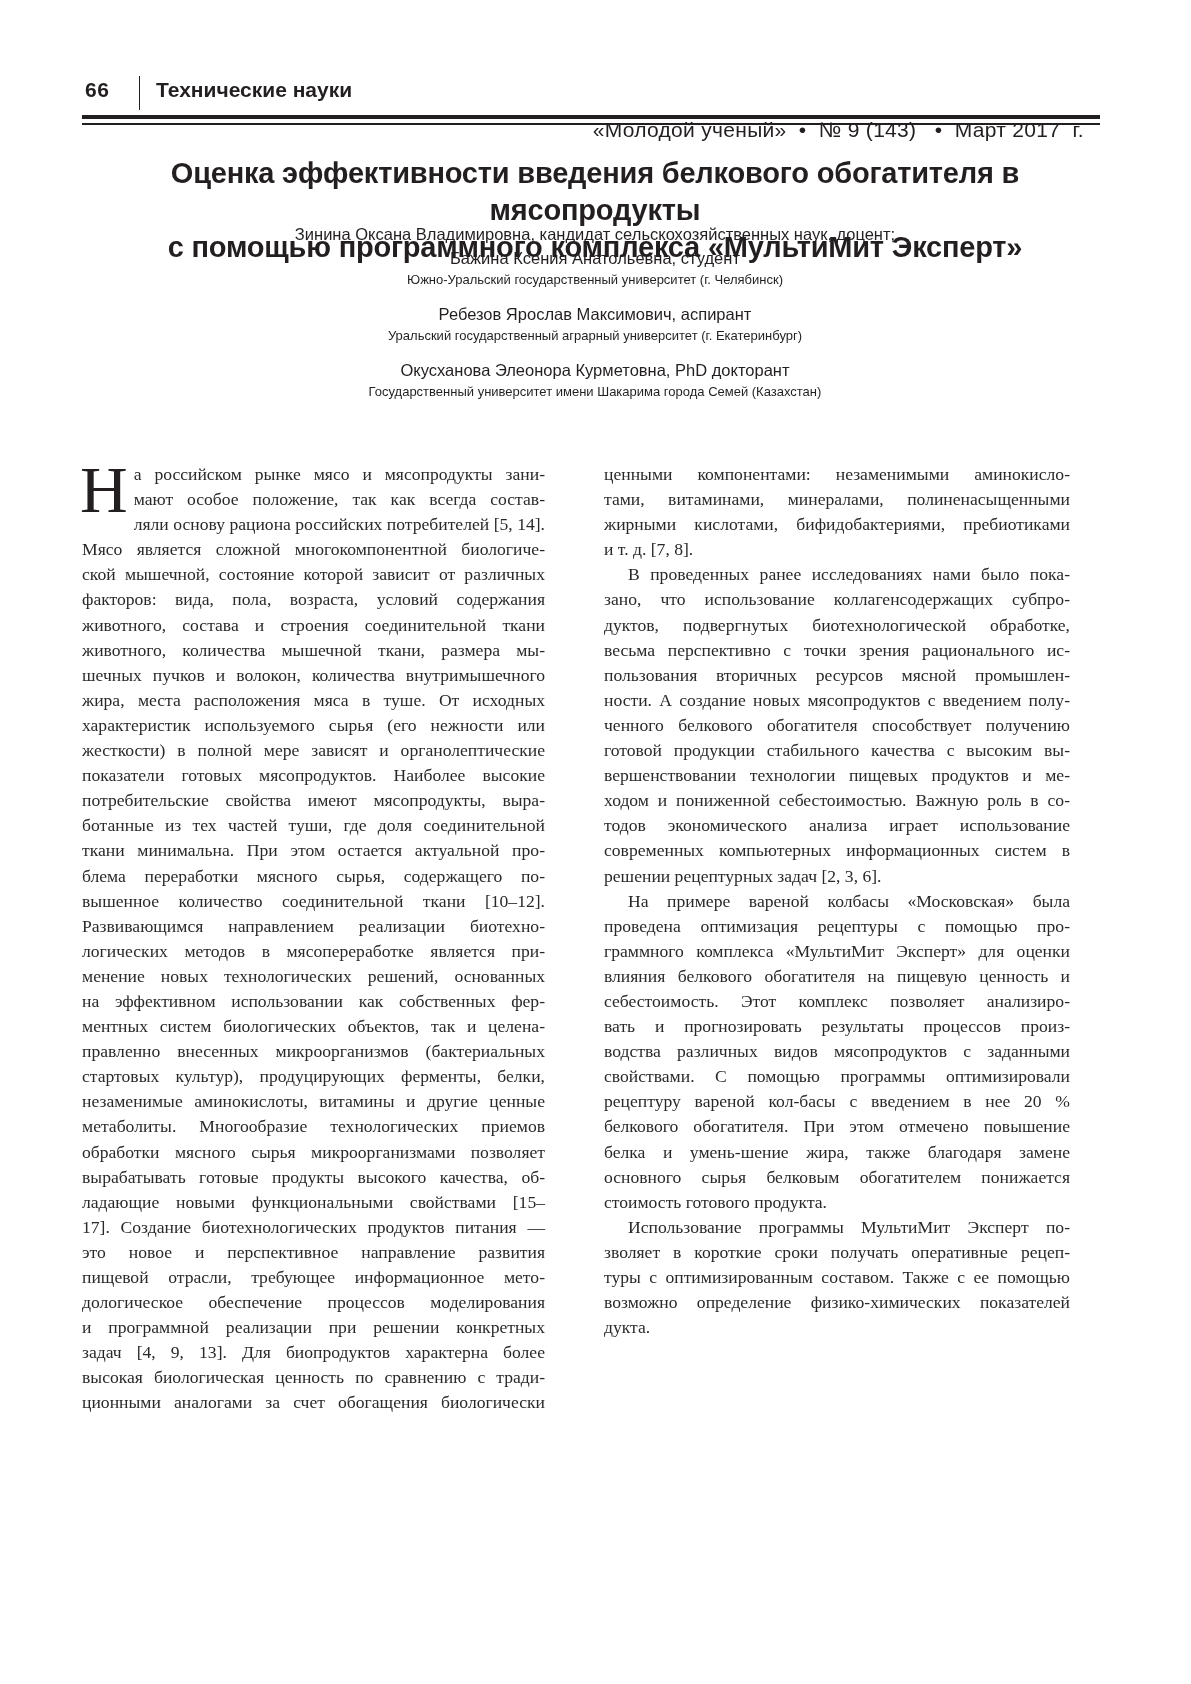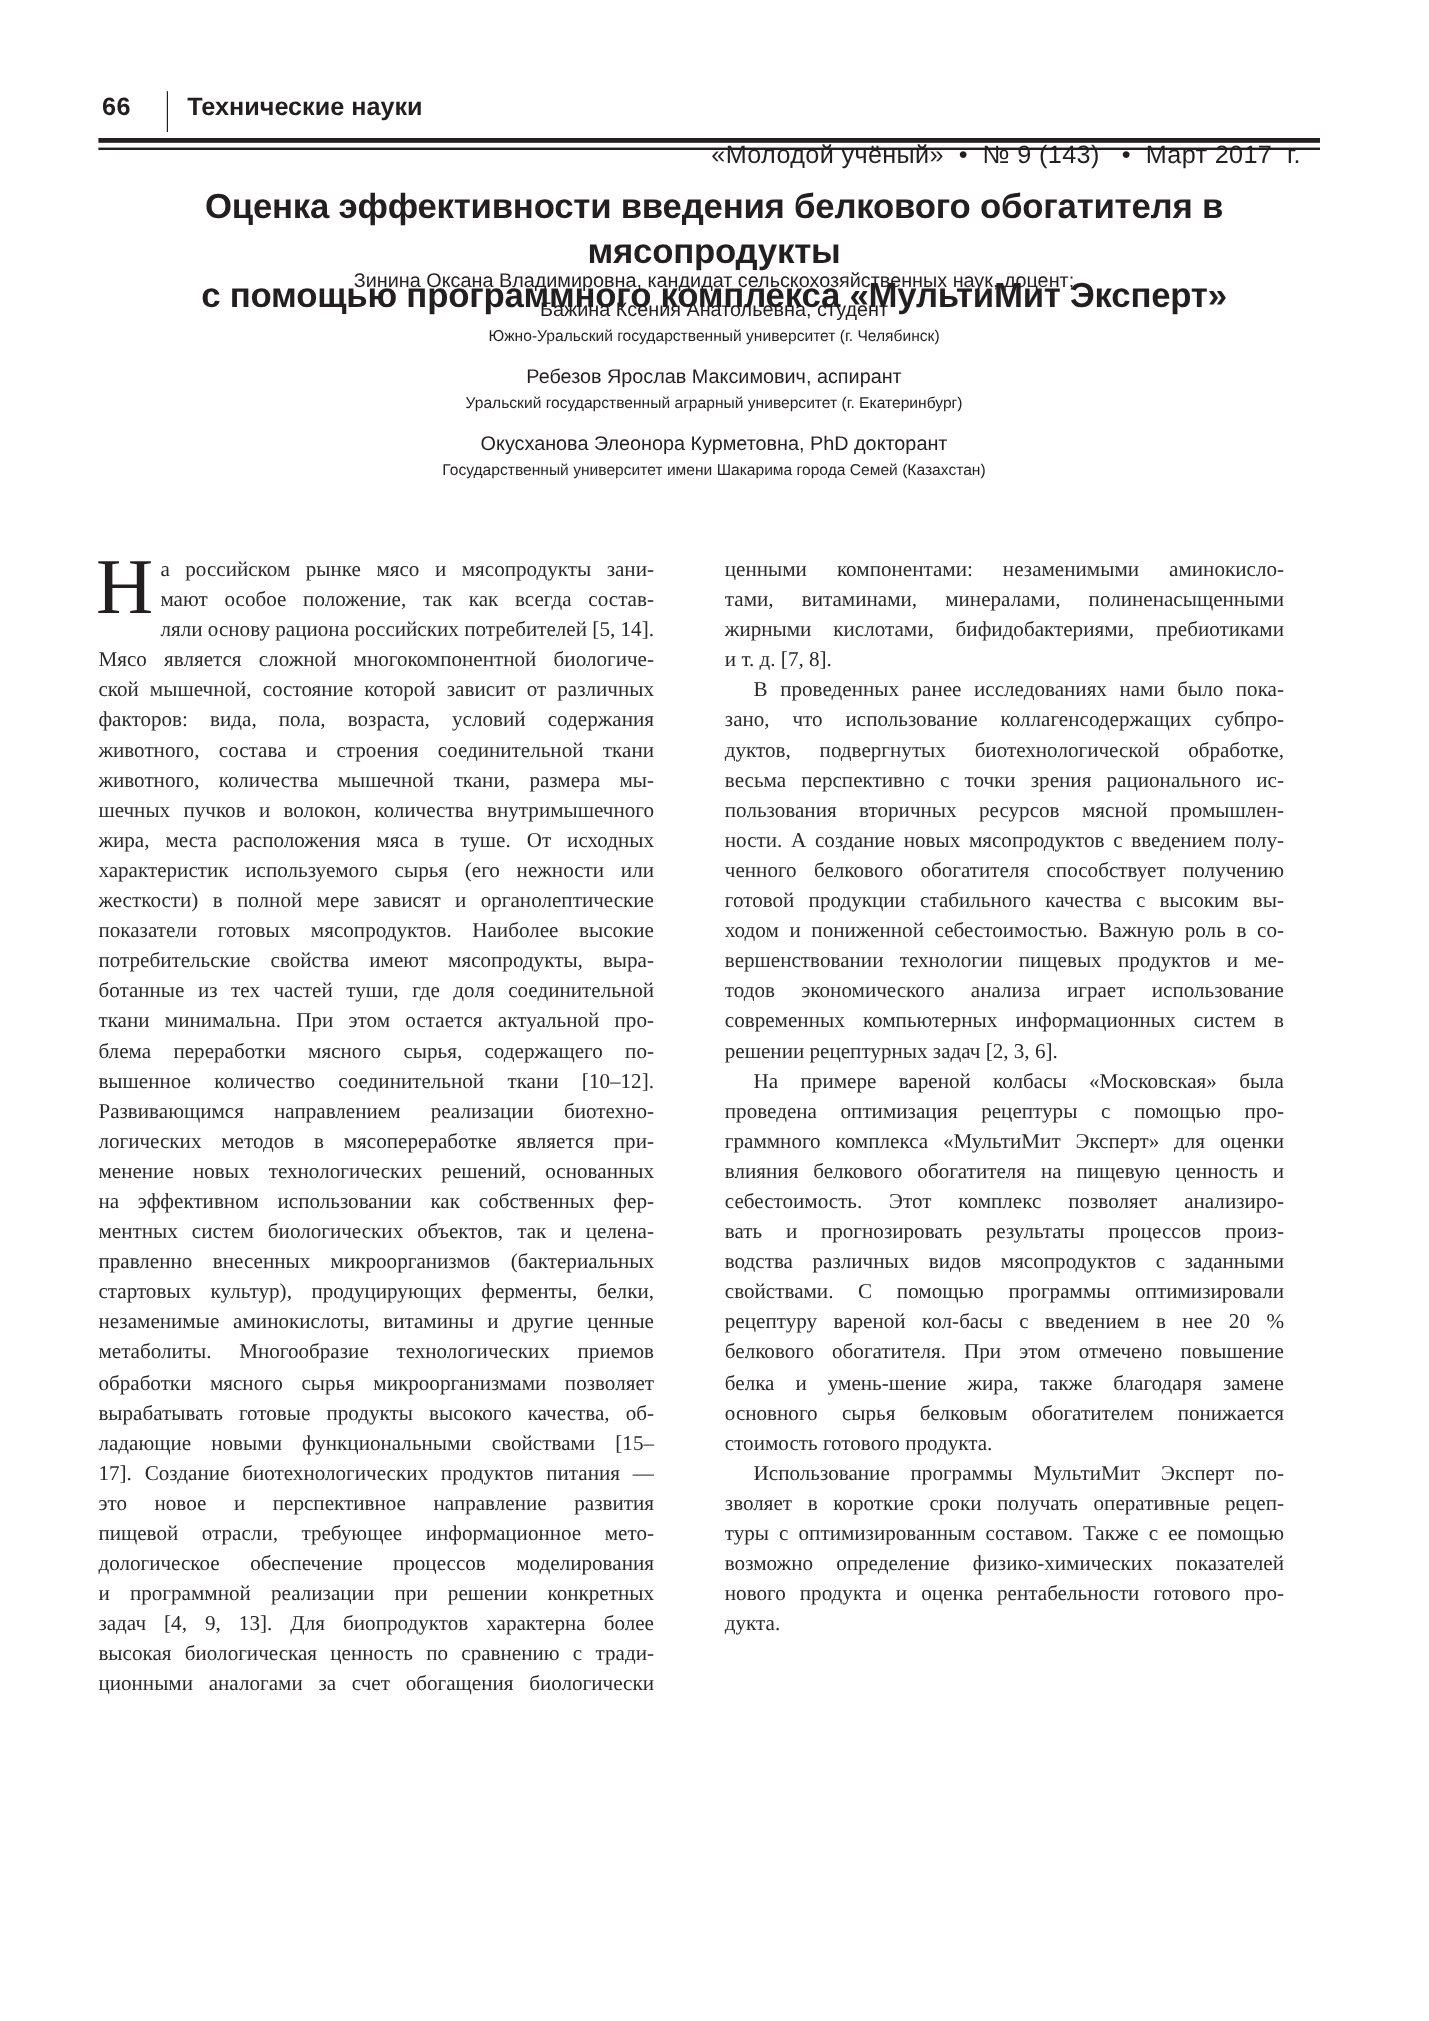--- a/index.html
+++ b/index.html
@@ -121,39 +121,38 @@
       <span class="line">жирными кислотами, бифидобактериями, пребиотиками</span>
       <span class="line last">и т. д.  [7, 8].</span>
       <span class="line indent">В проведенных ранее исследованиях нами было пока-</span>
       <span class="line">зано, что использование коллагенсодержащих субпро-</span>
       <span class="line">дуктов, подвергнутых биотехнологической обработке,</span>
       <span class="line">весьма перспективно с точки зрения рационального ис-</span>
       <span class="line">пользования вторичных ресурсов мясной промышлен-</span>
       <span class="line">ности. А создание новых мясопродуктов с введением полу-</span>
       <span class="line">ченного белкового обогатителя способствует получению</span>
       <span class="line">готовой продукции стабильного качества с высоким вы-</span>
+      <span class="line">вершенствовании технологии пищевых продуктов и ме-</span>
       <span class="line">ходом и пониженной себестоимостью. Важную роль в со-</span>
-      <span class="line">вершенствовании технологии пищевых продуктов и ме-</span>
       <span class="line">тодов экономического анализа играет использование</span>
       <span class="line">современных компьютерных информационных систем в</span>
       <span class="line last">решении рецептурных задач  [2, 3, 6].</span>
       <span class="line indent">На примере вареной колбасы «Московская» была</span>
       <span class="line">проведена оптимизация рецептуры с помощью про-</span>
       <span class="line">граммного комплекса «МультиМит Эксперт» для оценки</span>
       <span class="line">влияния белкового обогатителя на пищевую ценность и</span>
       <span class="line">себестоимость. Этот комплекс позволяет анализиро-</span>
       <span class="line">вать и прогнозировать результаты процессов произ-</span>
       <span class="line">водства различных видов мясопродуктов с заданными</span>
       <span class="line">свойствами. С помощью программы оптимизировали</span>
       <span class="line">рецептуру вареной кол-басы с введением в нее 20 %</span>
       <span class="line">белкового обогатителя. При этом отмечено повышение</span>
       <span class="line">белка и умень-шение жира, также благодаря замене</span>
       <span class="line">основного сырья белковым обогатителем понижается</span>
       <span class="line last">стоимость готового продукта.</span>
       <span class="line indent">Использование программы МультиМит Эксперт по-</span>
       <span class="line">зволяет в короткие сроки получать оперативные рецеп-</span>
       <span class="line">туры с оптимизированным составом. Также с ее помощью</span>
       <span class="line">возможно определение физико-химических показателей</span>
-      <span class="line">нового продукта и оценка рентабельности готового про-</span>
       <span class="line last">дукта.</span>
     </div>
 
 </div>
 
 </body></html>

